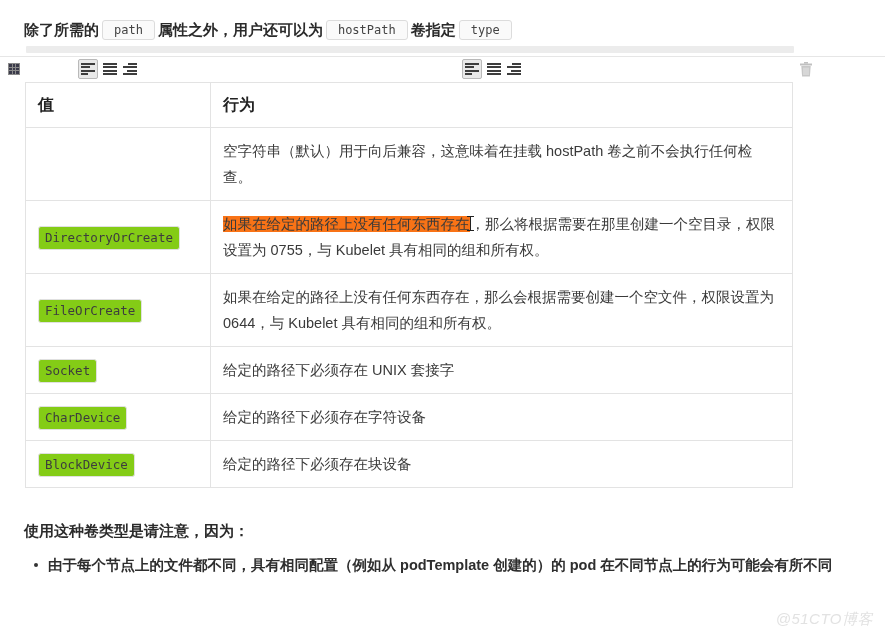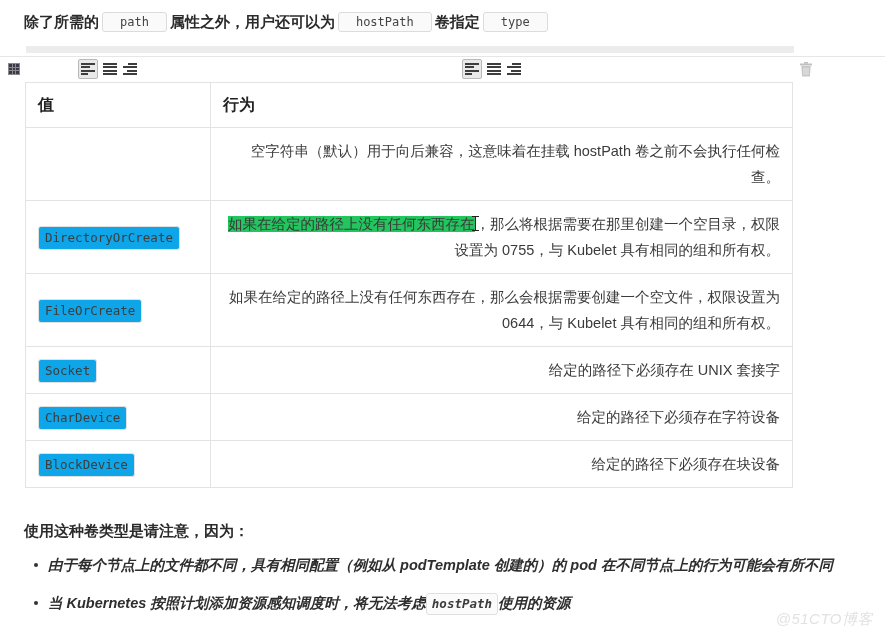--- a/index.html
+++ b/index.html
@@ -27,22 +27,22 @@
     color: #2b2b2b;
     font-weight: 600;
     white-space: nowrap;
   }
   .code-chip {
     display: inline-block;
     font-family: "DejaVu Sans Mono", "Liberation Mono", monospace;
     font-size: 12px;
     font-weight: 400;
     line-height: 16px;
-    padding: 1px 17px;
-    margin: 4px 3px;
+    padding: 1px 11px;
+    margin: 12px 3px;
     border: 1px solid #dcdcdc;
     border-radius: 3px;
     background: #fafafa;
     color: #444444;
     vertical-align: 1px;
   }
 
   
   .scroll-strip {
     position: absolute;
@@ -165,45 +165,45 @@
     font-weight: 700;
     color: #222222;
     text-align: left;
     padding-top: 9px;
     padding-bottom: 9px;
     background: #ffffff;
   }
   col.c-val { width: 185px; }
   col.c-beh { width: 582px; }
   td.val-cell { padding: 9px 12px; }
-  td.beh-cell { padding: 8px 12px; text-align: right; }
+  td.beh-cell { padding: 8px 12px; }
 
   .cell-chip {
     display: inline-block;
     font-family: "DejaVu Sans Mono", "Liberation Mono", monospace;
     font-size: 12.5px;
     line-height: 18px;
     padding: 2px 6px;
     border: 1px solid #e0e0e0;
     border-radius: 3px;
-    background: #0ea5e9;
+    background: #84cc16;
     color: #3d3d3d;
   }
   .inline-chip {
     display: inline-block;
     font-family: "DejaVu Sans Mono", "Liberation Mono", monospace;
     font-size: 12.5px;
     line-height: 18px;
     padding: 1px 5px;
     border: 1px solid #e0e0e0;
     border-radius: 3px;
     background: #fbfbfb;
     color: #3d3d3d;
   }
-  .sel-text { background: #22c55e; }
+  .sel-text { background: #f97316; }
   .caret {
     display: inline-block;
     width: 1px;
     height: 15px;
     background: #222222;
     vertical-align: -2px;
     position: relative;
   }
   .caret::before, .caret::after {
     content: "";
@@ -236,21 +236,20 @@
     padding: 0 0 0 24px;
     list-style: none;
   }
   ul.bullets li {
     position: relative;
     font-size: 14.5px;
     font-weight: 600;
     line-height: 26px;
     color: #2e2e2e;
     margin-bottom: 12px;
-    font-style: italic;
   }
   ul.bullets li::before {
     content: "";
     position: absolute;
     left: -14px;
     top: 11px;
     width: 4px;
     height: 4px;
     border-radius: 50%;
     background: #333333;
@@ -425,18 +424,15 @@
     </tbody>
   </table>
 </div>
 
 <div class="note">使用这种卷类型是请注意，因为：</div>
 
 <ul class="bullets">
   <li>
     <span>由于每个节点上的文件都不同，具有相同配置（例如从 podTemplate 创建的）的 pod 在不同节点上的行为可能会有所不同</span>
   </li>
-  <li>
-    <span>当 Kubernetes 按照计划添加资源感知调度时，将无法考虑</span><span class="inline-chip">hostPath</span><span>使用的资源</span>
-  </li>
 </ul>
 
 <div class="watermark">@51CTO博客</div>
 
 </body></html>

